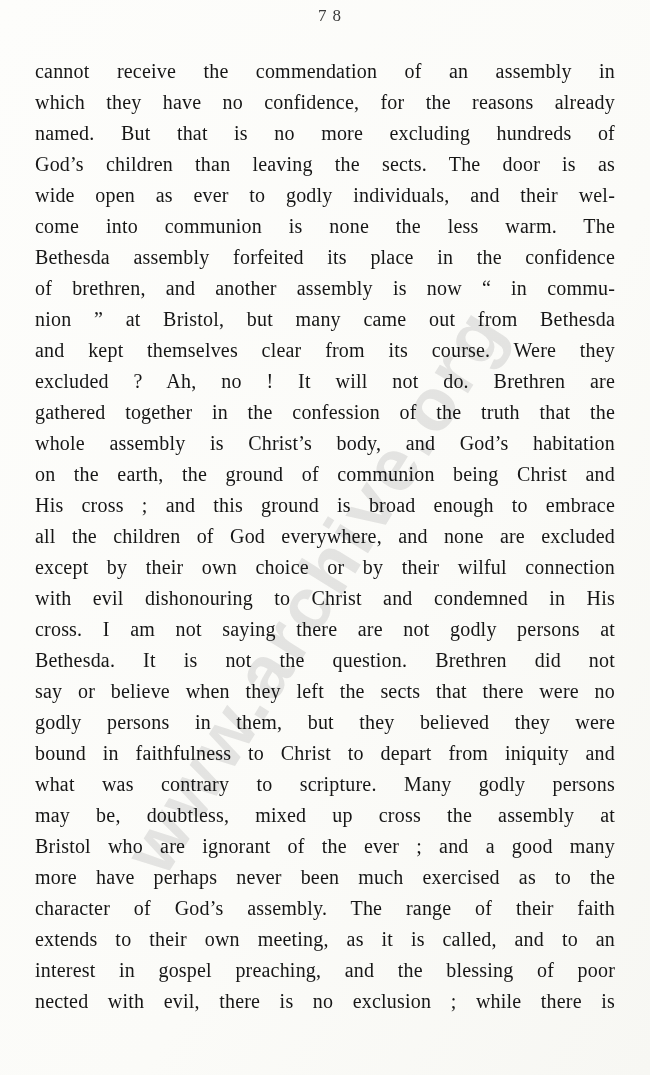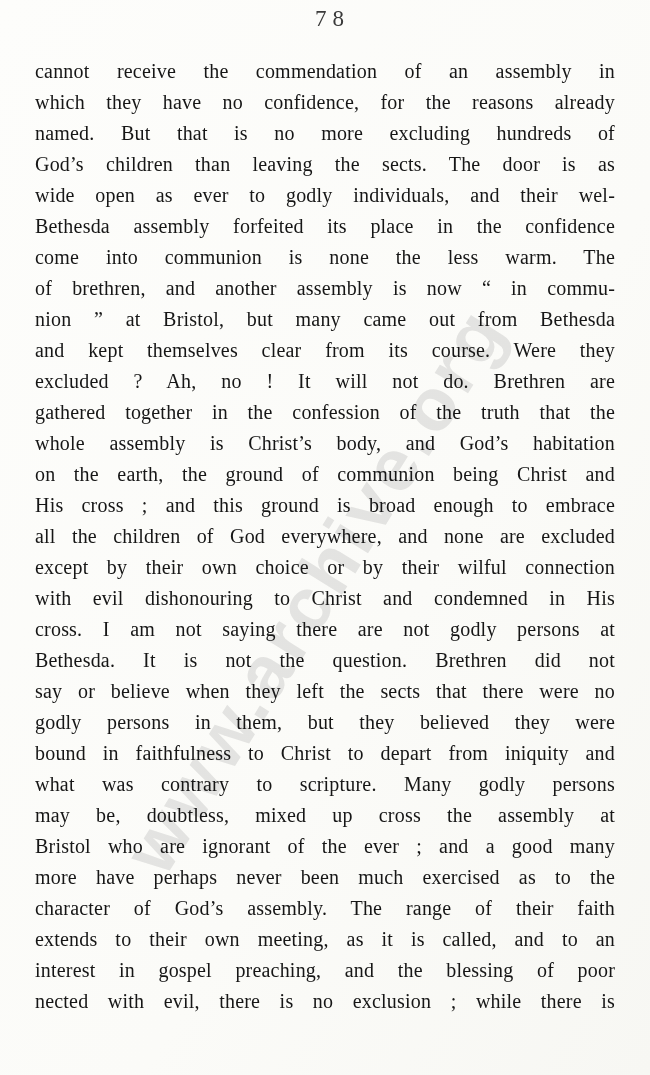--- a/index.html
+++ b/index.html
@@ -20,21 +20,21 @@
     width: 650px;
     height: 1075px;
     background: linear-gradient(120deg, #fdfdfb 0%, #fbfbf8 60%, #f7f7f3 100%);
   }
   .page-number {
     position: absolute;
     top: 6px;
     left: 0;
     right: 0;
     text-align: center;
-    font-size: 23px;
+    font-size: 17px;
     letter-spacing: 6px;
     color: #3a3a3a;
     margin-left: 15px;
   }
   .text-block {
     position: absolute;
     top: 56px;
     left: 35px;
     width: 580px;
   }
@@ -70,22 +70,22 @@
   <div class="watermark">www.archive.org</div>
 
   <div class="page-number">78</div>
 
   <div class="text-block">
       <div class="line">cannot receive the commendation of an assembly in</div>
       <div class="line">which they have no confidence, for the reasons already</div>
       <div class="line">named. But that is no more excluding hundreds of</div>
       <div class="line">God’s children than leaving the sects. The door is as</div>
       <div class="line">wide open as ever to godly individuals, and their wel-</div>
+      <div class="line">come into communion is none the less warm. The</div>
       <div class="line">Bethesda assembly forfeited its place in the confidence</div>
-      <div class="line">come into communion is none the less warm. The</div>
       <div class="line">of brethren, and another assembly is now “ in commu-</div>
       <div class="line">nion ” at Bristol, but many came out from Bethesda</div>
       <div class="line">and kept themselves clear from its course. Were they</div>
       <div class="line">excluded ? Ah, no ! It will not do. Brethren are</div>
       <div class="line">gathered together in the confession of the truth that the</div>
       <div class="line">whole assembly is Christ’s body, and God’s habitation</div>
       <div class="line">on the earth, the ground of communion being Christ and</div>
       <div class="line">His cross ; and this ground is broad enough to embrace</div>
       <div class="line">all the children of God everywhere, and none are excluded</div>
       <div class="line">except by their own choice or by their wilful connection</div>

